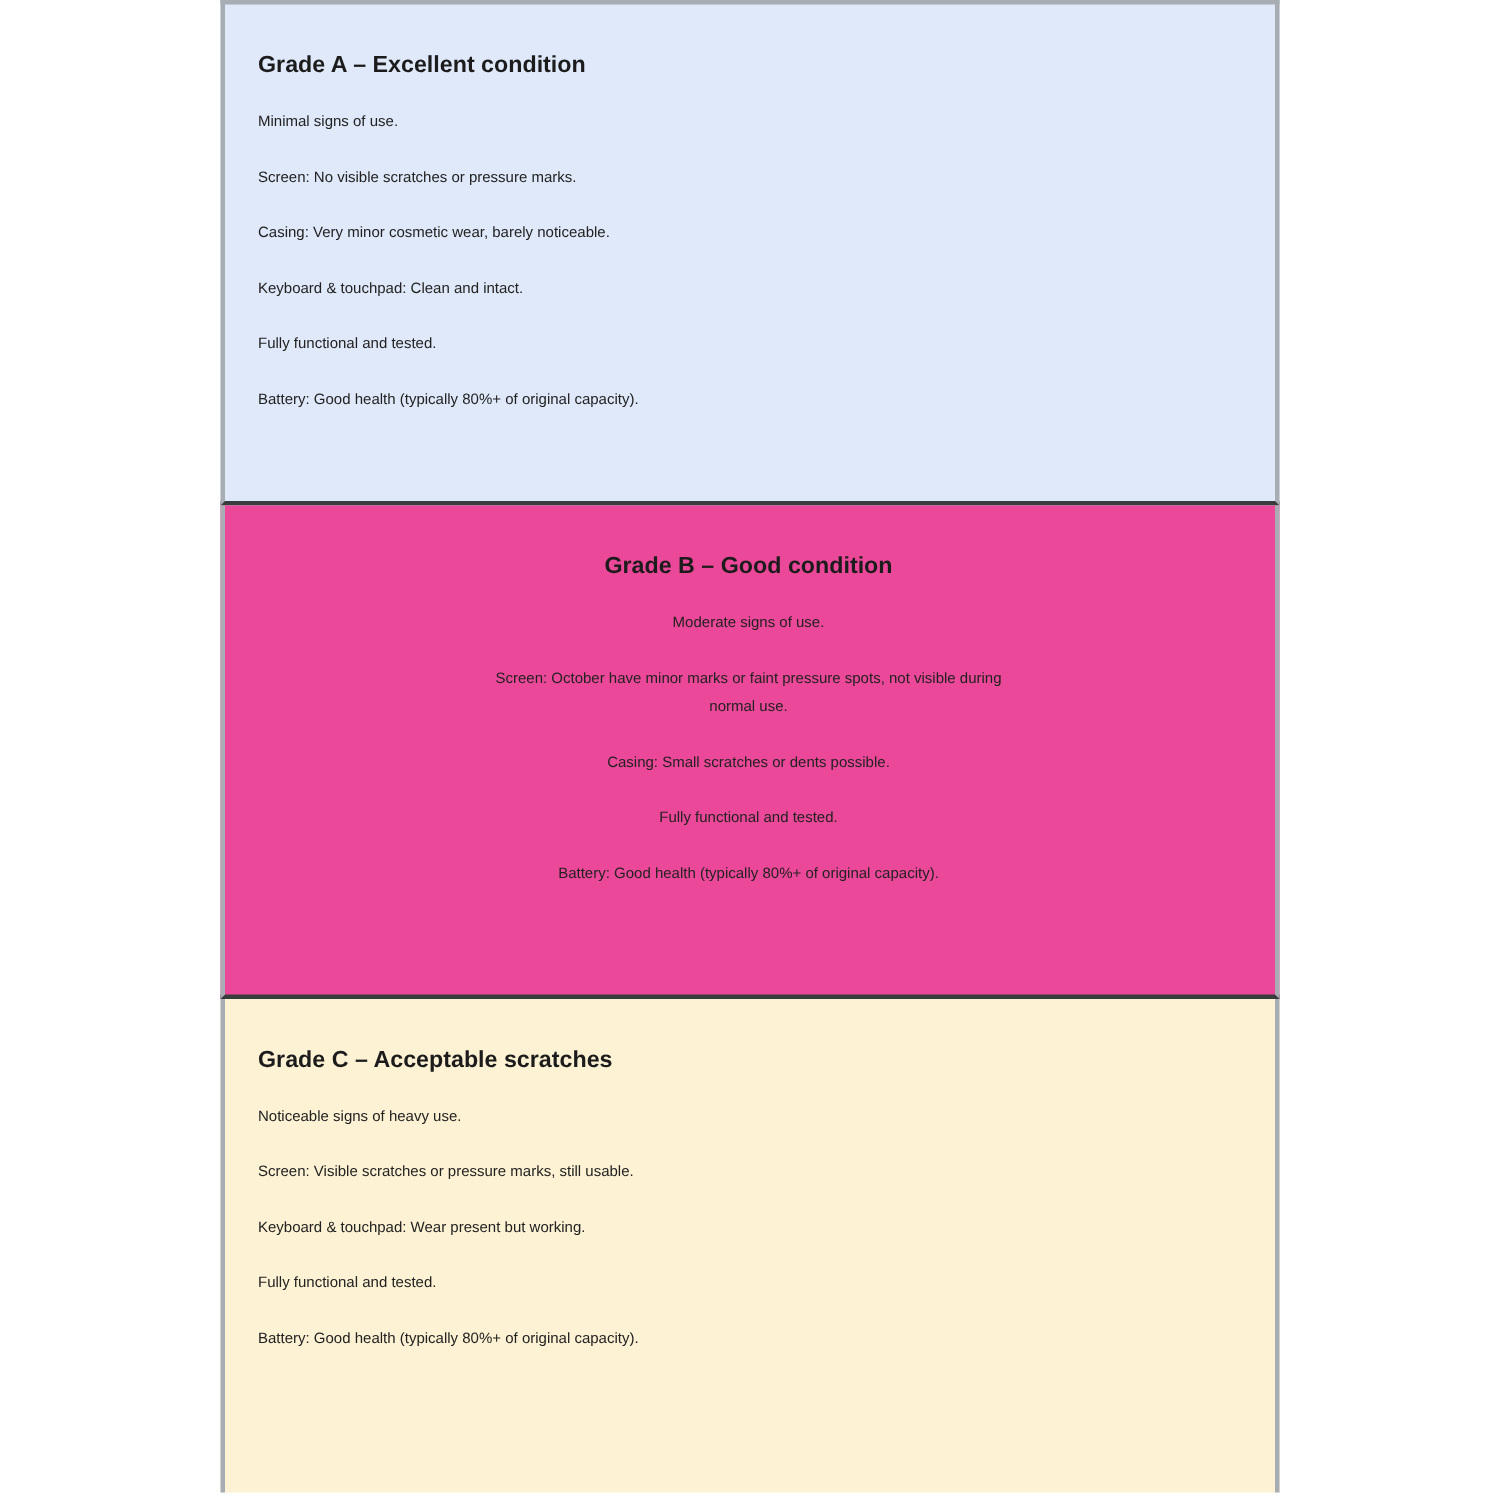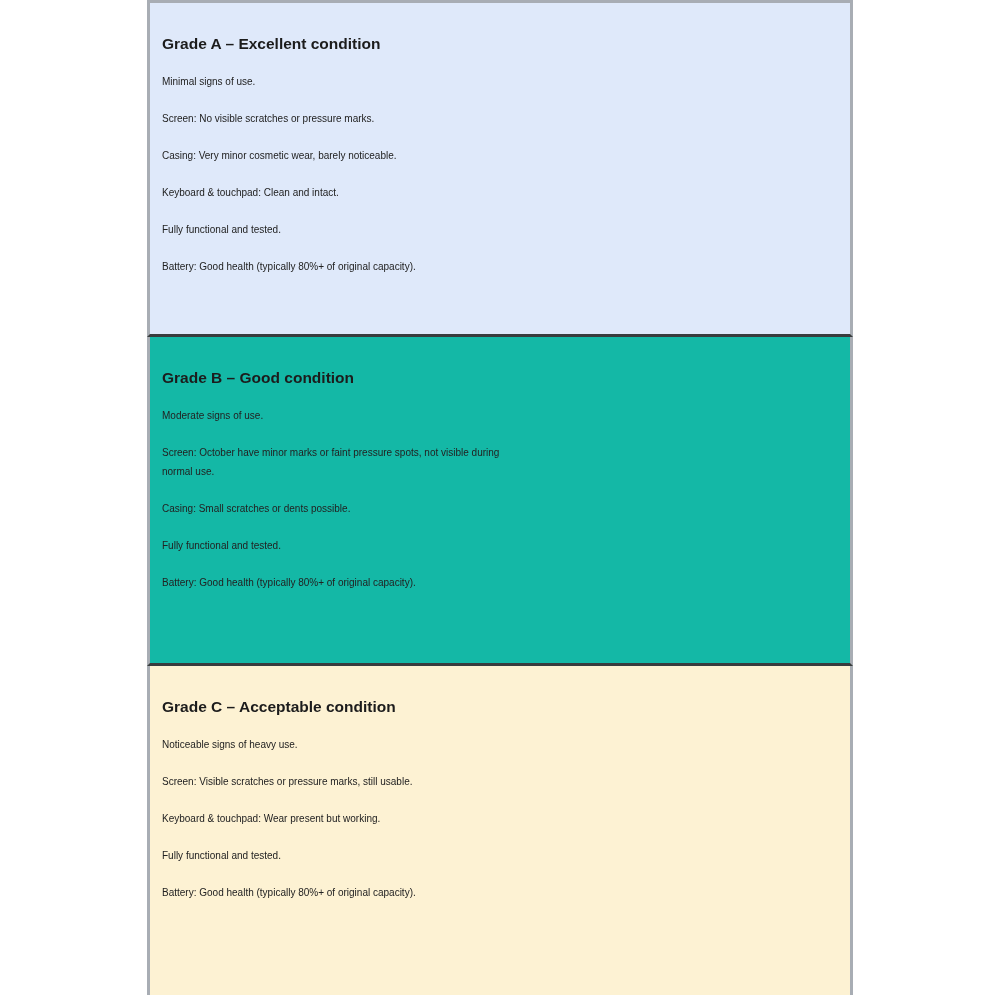--- a/index.html
+++ b/index.html
@@ -22,21 +22,21 @@
     position: absolute;
     left: 147px;
     top: 0;
     width: 706px;
     box-sizing: border-box;
   }
   .grade-card {
     box-sizing: border-box;
     border-left: 3px solid #a8adb4;
     border-right: 3px solid #a8adb4;
-    padding: 31px 24px 0 12px;
+    padding: 31px 24px 0 22px;
     overflow: hidden;
   }
   .grade-card.first {
     border-top: 3px solid #a8adb4;
     height: 337px;
   }
   .grade-card.middle {
     height: 329px;
   }
   .grade-card.last {
@@ -69,32 +69,32 @@
     <section class="grade-card first" style="background: rgb(223, 233, 250);">
       <h3 class="card-title">Grade A – Excellent condition</h3>
       <p class="card-line">Minimal signs of use.</p>
       <p class="card-line">Screen: No visible scratches or pressure marks.</p>
       <p class="card-line">Casing: Very minor cosmetic wear, barely noticeable.</p>
       <p class="card-line">Keyboard &amp; touchpad: Clean and intact.</p>
       <p class="card-line">Fully functional and tested.</p>
       <p class="card-line">Battery: Good health (typically 80%+ of original capacity).</p>
     </section>
 
-    <section class="grade-card middle" style="background: #14b8a6;">
+    <section class="grade-card middle" style="background: #ec4899; text-align: center;">
       <h3 class="card-title">Grade B – Good condition</h3>
       <p class="card-line">Moderate signs of use.</p>
       <p class="card-line">Screen: October have minor marks or faint pressure spots, not visible during
 normal use.</p>
       <p class="card-line">Casing: Small scratches or dents possible.</p>
       <p class="card-line">Fully functional and tested.</p>
       <p class="card-line">Battery: Good health (typically 80%+ of original capacity).</p>
     </section>
 
     <section class="grade-card last" style="background: rgb(253, 242, 211);">
-      <h3 class="card-title">Grade C – Acceptable condition</h3>
+      <h3 class="card-title">Grade C – Acceptable scratches</h3>
       <p class="card-line">Noticeable signs of heavy use.</p>
       <p class="card-line">Screen: Visible scratches or pressure marks, still usable.</p>
       <p class="card-line">Keyboard &amp; touchpad: Wear present but working.</p>
       <p class="card-line">Fully functional and tested.</p>
       <p class="card-line">Battery: Good health (typically 80%+ of original capacity).</p>
     </section>
 
   </div>
 </div>
 

